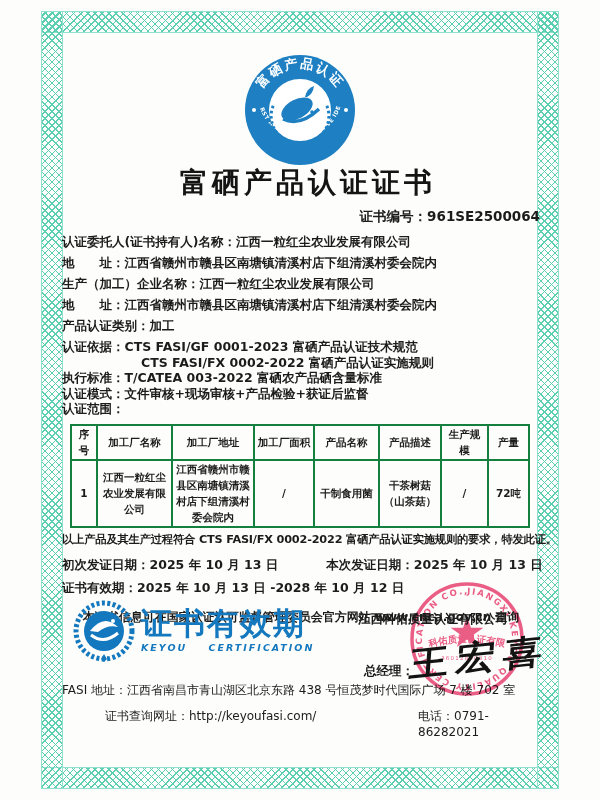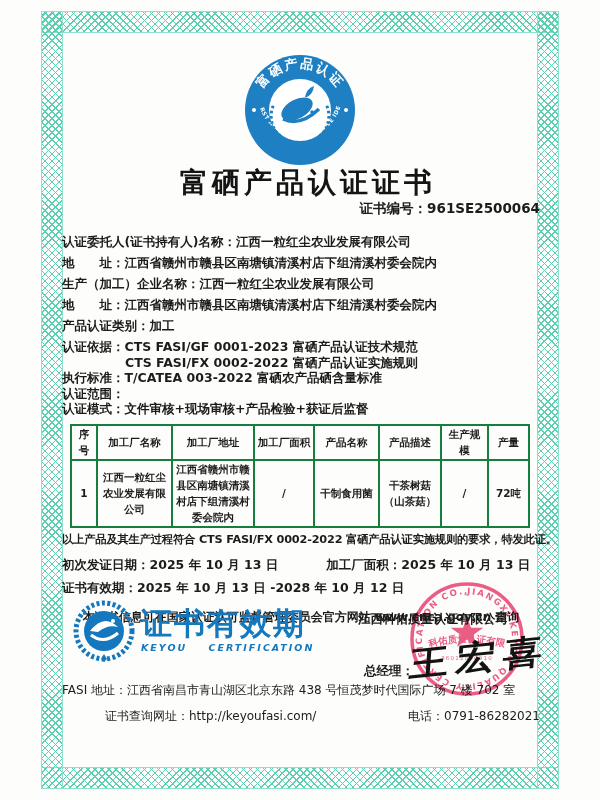--- a/index.html
+++ b/index.html
@@ -22,28 +22,28 @@
   .gband.left   { left:42px; top:12px;  width:20px;  height:776px; }
   .gband.right  { left:538px; top:12px; width:20px;  height:776px; }
 
   .badge { position:absolute; left:244px; top:54px; width:112px; height:112px; }
 
   .title {
     position:absolute; top:164px; left:0; right:0; text-align:center;
     font-size:28px; font-weight:bold; letter-spacing:4px; color:#141414;padding-left:16px;
   }
   .certno {
-    position:absolute; top:200px; left:62px; width:478px; text-align:right;
+    position:absolute; top:208px; left:62px; width:478px; text-align:right;
     font-size:13.5px; font-weight:bold;
   }
 
   .body { position:absolute; left:62px; top:234px; width:478px; }
   .lineA { height:21px; font-size:12.5px; font-weight:bold; white-space:nowrap; }
   .lineB { height:15.6px; font-size:12.5px; font-weight:bold; white-space:nowrap; }
-  .indent { padding-left:63px; }
+  .indent { padding-left:63px;margin-left:16px; }
 
   table.scope {
     margin:7px 0 0 8px; width:458px; border-collapse:collapse; table-layout:fixed;
   }
   table.scope th, table.scope td {
     border:2px solid #15803d; font-size:10.5px; font-weight:bold;
     text-align:center; vertical-align:middle; padding:1px 2px; line-height:1.5;
     word-break:break-all;
   }
   table.scope thead tr { height:25px; }
@@ -65,21 +65,21 @@
   .signature   {
     display:inline-block; font-size:34px; font-weight:bold; color:#131313;
     transform:rotate(-6deg) skewX(-10deg) scaleX(1.15);
     letter-spacing:7px; position:relative; top:-6px; left:4px;
   }
   .stamp { position:absolute; left:408px; top:580px; width:118px; height:118px; opacity:.82; z-index:2; mix-blend-mode:multiply; }
 
   .fasi-line    { position:absolute; left:62px; top:682px; width:478px; font-size:12px; }
   .contact-line { position:absolute; left:62px; top:708px; width:478px; font-size:12px; }
   .contact-line .site  { position:absolute; left:43px; }
-  .contact-line .phone { position:absolute; left:346px; }
+  .contact-line .phone { position:absolute; left:356px; }
 </style>
 </head>
 <body>
 
 <div class="page">
 
   <div class="gband top"></div>
   <div class="gband bottom"></div>
   <div class="gband left"></div>
   <div class="gband right"></div>
@@ -114,22 +114,22 @@
 
   <div class="body">
     <div class="lineA"><span>认证委托人(证书持有人)名称：</span><span>江西一粒红尘农业发展有限公司</span></div>
     <div class="lineA"><span>地　　址：</span><span>江西省赣州市赣县区南塘镇清溪村店下组清溪村委会院内</span></div>
     <div class="lineA"><span>生产（加工）企业名称：</span><span>江西一粒红尘农业发展有限公司</span></div>
     <div class="lineA"><span>地　　址：</span><span>江西省赣州市赣县区南塘镇清溪村店下组清溪村委会院内</span></div>
     <div class="lineA"><span>产品认证类别：</span><span>加工</span></div>
     <div class="lineB"><span>认证依据：</span><span>CTS FASI/GF 0001-2023 富硒产品认证技术规范</span></div>
     <div class="lineB indent"><span>CTS FASI/FX 0002-2022 富硒产品认证实施规则</span></div>
     <div class="lineB"><span>执行标准：</span><span>T/CATEA 003-2022 富硒农产品硒含量标准</span></div>
+    <div class="lineB"><span>认证模式：</span><span>文件审核+现场审核+产品检验+获证后监督</span></div>
     <div class="lineB"><span>认证范围：</span></div>
-    <div class="lineB"><span>认证模式：</span><span>文件审核+现场审核+产品检验+获证后监督</span></div>
 
     <table class="scope">
       <colgroup>
         <col style="width:26px">
           <col style="width:75px">
           <col style="width:82px">
           <col style="width:60px">
         <col style="width:65px">
           <col style="width:62px">
           <col style="width:47px">
@@ -157,21 +157,21 @@
           <td>干茶树菇（山茶菇）</td>
           <td>/</td>
           <td>72吨</td>
         </tr>
       </tbody>
     </table>
 
     <div class="statement">以上产品及其生产过程符合 CTS FASI/FX 0002-2022 富硒产品认证实施规则的要求，特发此证。</div>
 
     <div class="datesrow">
-      <span><span>初次发证日期：</span><span>2025 年 10 月 13 日</span></span><span class="gap"></span><span><span>加工厂面积：</span><span>2025 年 10 月 13 日</span></span>
+      <span><span>初次发证日期：</span><span>2025 年 10 月 13 日</span></span><span class="gap"></span><span><span>本次发证日期：</span><span>2025 年 10 月 13 日</span></span>
     </div>
     <div class="validity"><span>证书有效期：</span><span>2025 年 10 月 13 日 -2028 年 10 月 12 日</span></div>
 
     <div class="query">本证书信息可在国家认证认可监督管理委员会官方网站 www.cnca.gov.cn 查询</div>
   </div>
 
   <svg class="keyou-icon" viewBox="0 0 68 68">
     <circle cx="34" cy="32" r="28" fill="none" stroke="#1478be" stroke-width="5" stroke-dasharray="3 2.4"></circle>
     <circle cx="34" cy="32" r="20" fill="#1478be"></circle>
     <path d="M 20,32 Q 34,14 48,28 Q 38,25 28,33 Z" fill="#ffffff"></path>

